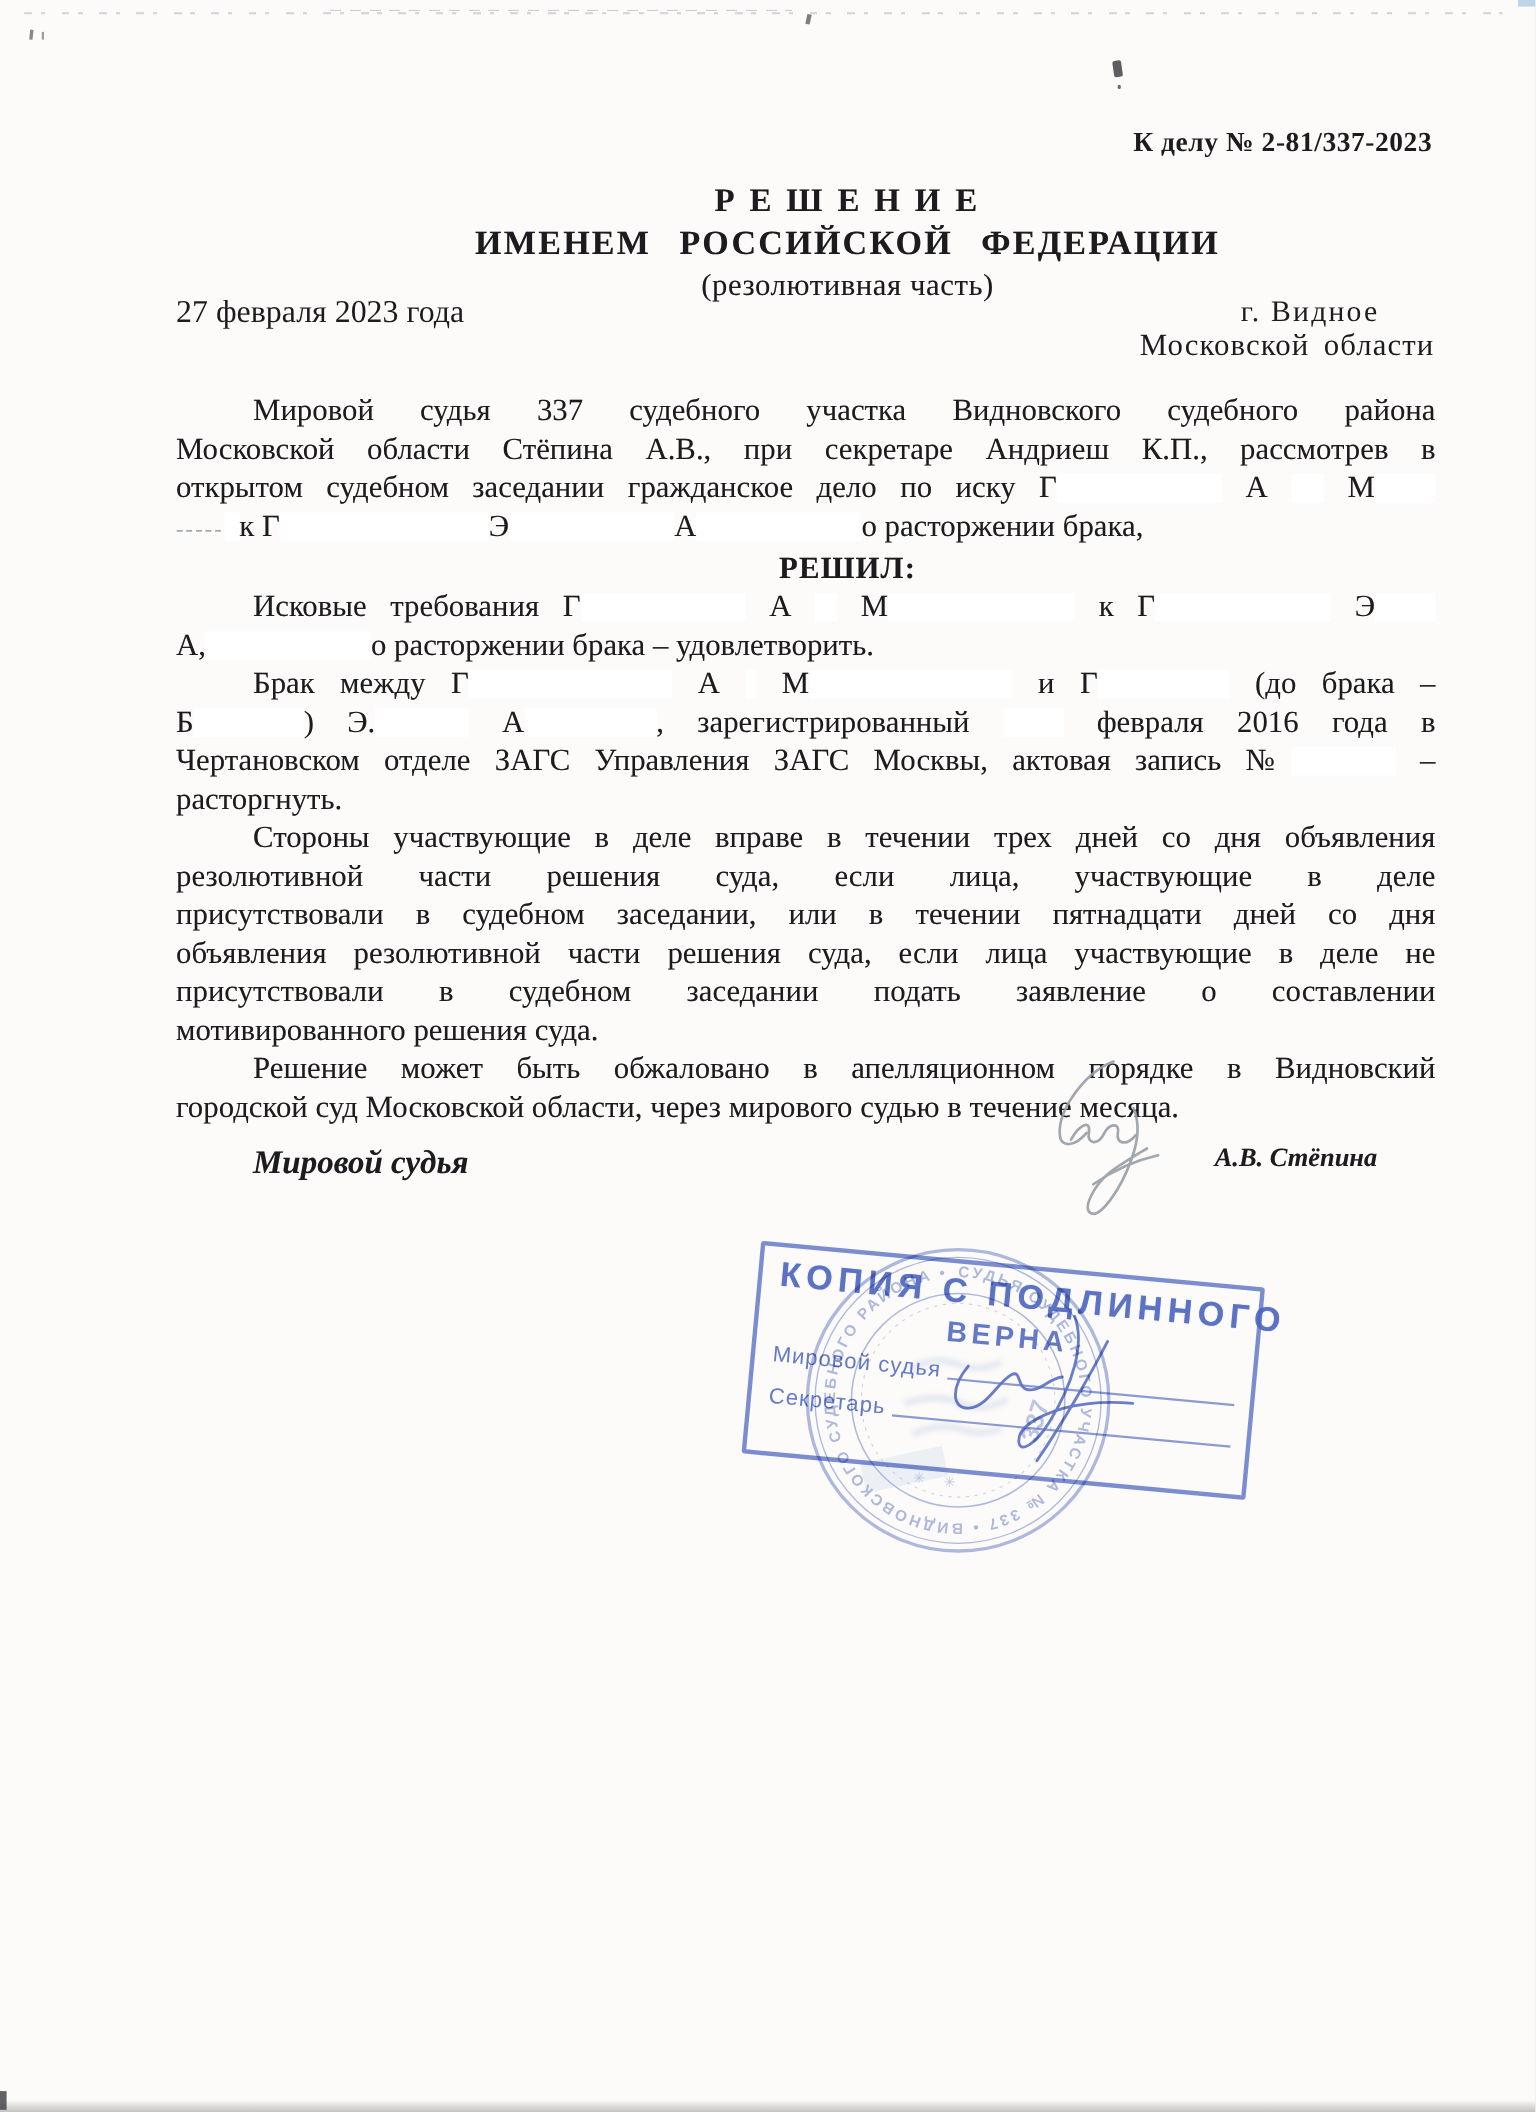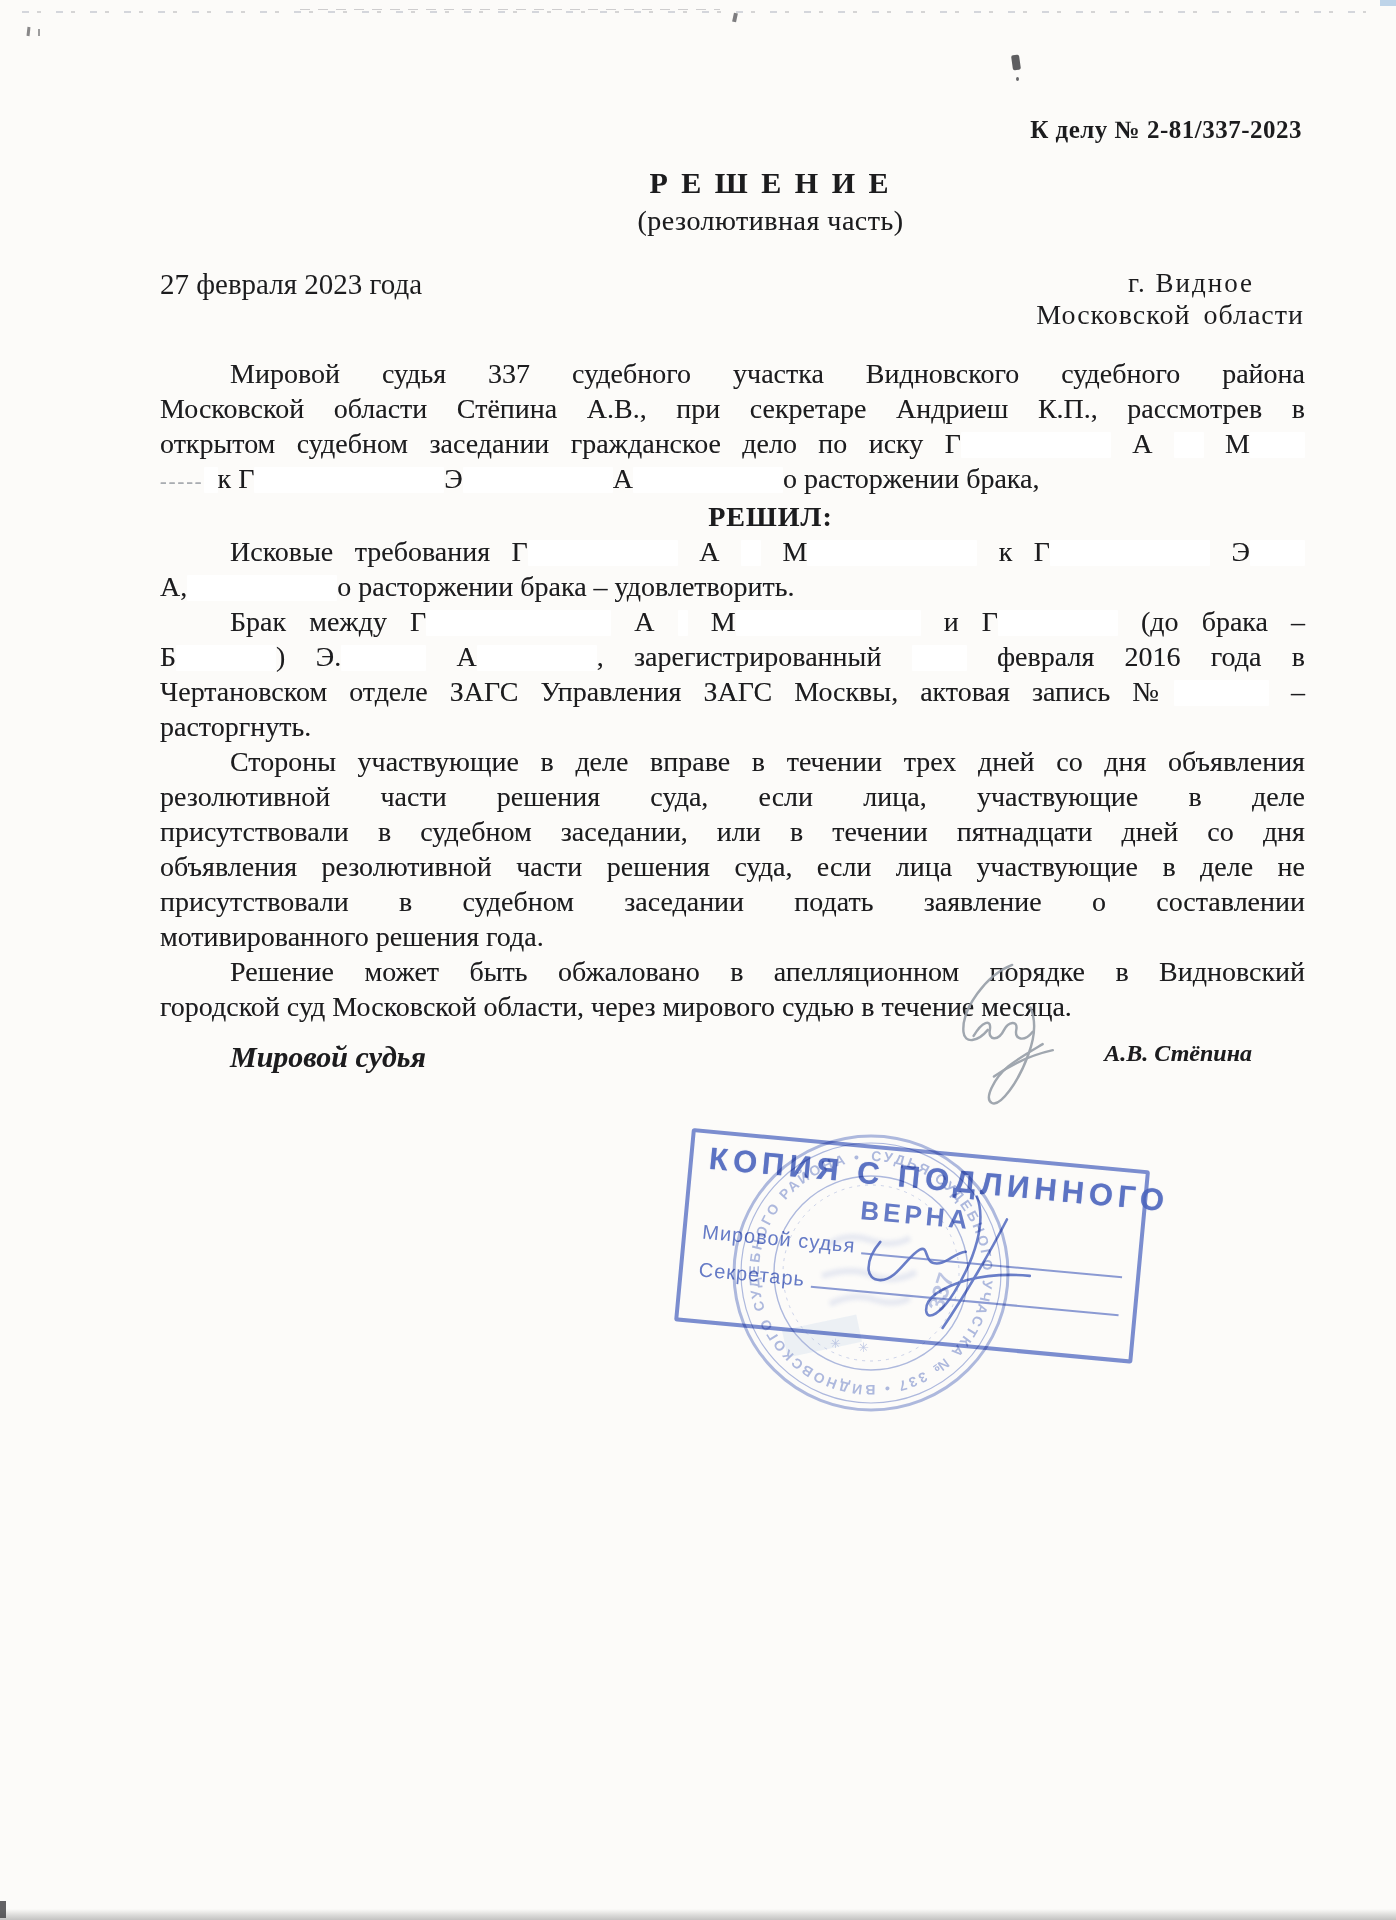--- a/index.html
+++ b/index.html
@@ -79,20 +79,21 @@
   <div class="speck sp3"></div>
   <div class="speck sp4"></div>
   <div class="speck sp5"></div>
   <div class="art-tr"></div>
   <div class="art-bottom"></div>
   <div class="art-bl"></div>
 
   <div class="case-number">К делу № 2-81/337-2023</div>
   <div class="title-block">
     <div class="title1">Р Е Ш Е Н И Е</div>
+    <div class="title2">ИМЕНЕМ РОССИЙСКОЙ ФЕДЕРАЦИИ</div>
     <div class="subtitle">(резолютивная часть)</div>
   </div>
   <div class="date-row">
     <div class="doc-date">27 февраля 2023 года</div>
     <div class="place">
       <div class="place-l1">г. Видное</div>
       <div class="place-l2">Московской области</div>
     </div>
   </div>
 
@@ -113,21 +114,21 @@
         <div class="line">Б<span class="redact" style="width: 100px;"></span>) Э.<span class="redact" style="width: 85px;"></span> А<span class="redact" style="width: 120px;"></span>, зарегистрированный <span class="redact" style="width: 55px;"></span> февраля 2016 года в</div>
         <div class="line">Чертановском отделе ЗАГС Управления ЗАГС Москвы, актовая запись №<span class="redact" style="width: 95px;"></span> –</div>
         <div class="line last">расторгнуть.</div>
       </div>
       <div class="para">
         <div class="line indent">Стороны участвующие в деле вправе в течении трех дней со дня объявления</div>
         <div class="line">резолютивной части решения суда, если лица, участвующие в деле</div>
         <div class="line">присутствовали в судебном заседании, или в течении пятнадцати дней со дня</div>
         <div class="line">объявления резолютивной части решения суда, если лица участвующие в деле не</div>
         <div class="line">присутствовали в судебном заседании подать заявление о составлении</div>
-        <div class="line last">мотивированного решения года.</div>
+        <div class="line last">мотивированного решения суда.</div>
       </div>
       <div class="para">
         <div class="line indent">Решение может быть обжаловано в апелляционном порядке в Видновский</div>
         <div class="line last">городской суд Московской области, через мирового судью в течение месяца.</div>
       </div>
     </div>
 
   <div class="sig-row">
     <div class="sig-label">Мировой судья</div>
     <div class="sig-name">А.В. Стёпина</div>

